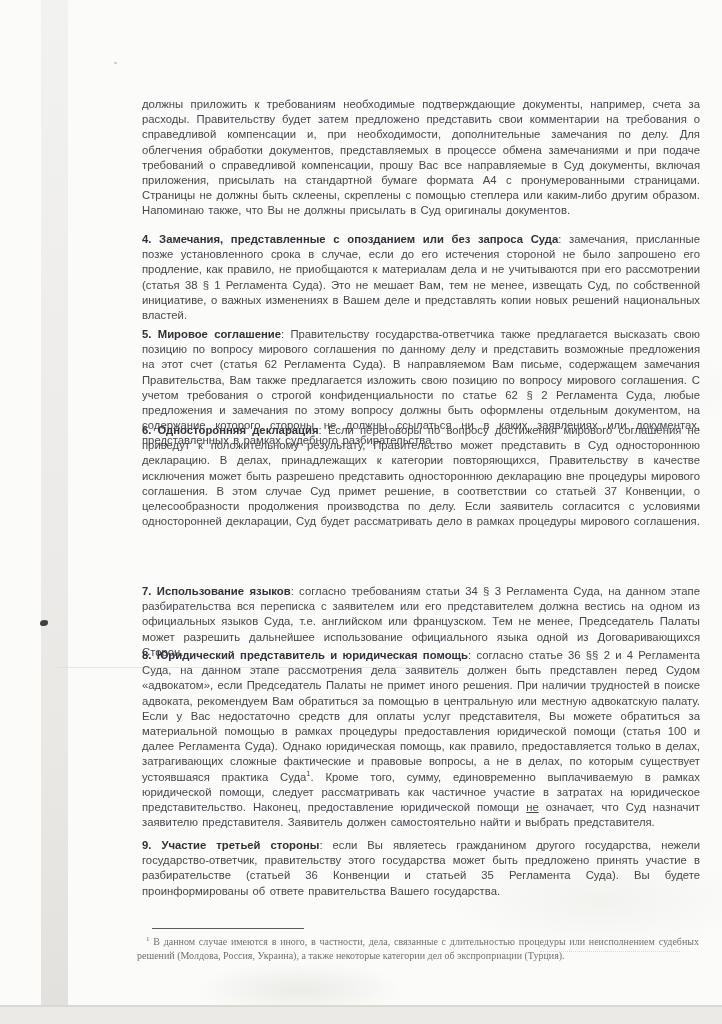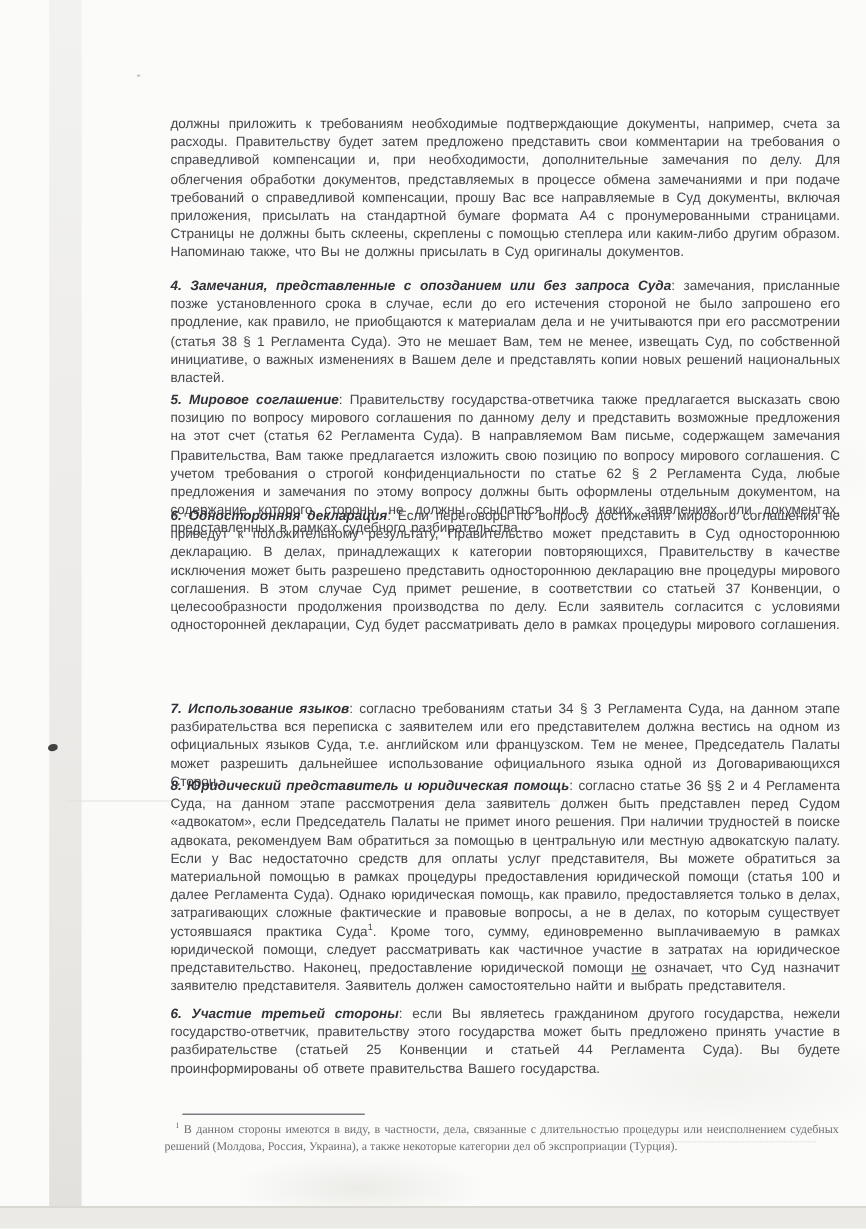--- a/index.html
+++ b/index.html
@@ -55,21 +55,21 @@
     position: absolute;
     left: 142px;
     width: 558px;
     margin: 0;
     text-align: justify;
     font-size: 11.3px;
     line-height: 15.2px;
     color: #45474c;
     word-spacing: 1.2px;
   }
-  .h { font-weight: bold; color: #303237; font-style: italic; }
+  .h { font-weight: bold; color: #303237; }
   .u { text-decoration: underline; }
   sup.ref { font-size: 7.5px; line-height: 0; vertical-align: super; }
   .fn-sep {
     position: absolute; left: 152px; top: 928px; width: 152px; height: 1px;
     background: #5b5d61;
   }
   .footnote {
     position: absolute; left: 137px; top: 935px; width: 562px;
     font-family: "Liberation Serif", "DejaVu Serif", serif;
     font-size: 10px; line-height: 13.5px;
@@ -112,24 +112,24 @@
 
     <p style="top:584px">
       <span class="h">7. Использование языков</span><span>: согласно требованиям статьи 34 § 3 Регламента Суда, на данном этапе разбирательства вся переписка с заявителем или его представителем должна вестись на одном из официальных языков Суда, т.е. английском или французском. Тем не менее, Председатель Палаты может разрешить дальнейшее использование официального языка одной из Договаривающихся Сторон.</span>
     </p>
 
     <p style="top:648px">
       <span class="h">8. Юридический представитель и юридическая помощь</span><span>: согласно статье 36 §§ 2 и 4 Регламента Суда, на данном этапе рассмотрения дела заявитель должен быть представлен перед Судом «адвокатом», если Председатель Палаты не примет иного решения. При наличии трудностей в поиске адвоката, рекомендуем Вам обратиться за помощью в центральную или местную адвокатскую палату. Если у Вас недостаточно средств для оплаты услуг представителя, Вы можете обратиться за материальной помощью в рамках процедуры предоставления юридической помощи (статья 100 и далее Регламента Суда). Однако юридическая помощь, как правило, предоставляется только в делах, затрагивающих сложные фактические и правовые вопросы, а не в делах, по которым существует устоявшаяся практика Суда</span><sup class="ref">1</sup><span>. Кроме того, сумму, единовременно выплачиваемую в рамках юридической помощи, следует рассматривать как частичное участие в затратах на юридическое представительство. Наконец, предоставление юридической помощи </span><span class="u">не</span><span> означает, что Суд назначит заявителю представителя. Заявитель должен самостоятельно найти и выбрать представителя.</span>
     </p>
 
     <p style="top:838px">
-      <span class="h">6. Участие третьей стороны</span><span>: если Вы являетесь гражданином другого государства, нежели государство-ответчик, правительству этого государства может быть предложено принять участие в разбирательстве (статьей 25 Конвенции и статьей 44 Регламента Суда). Вы будете проинформированы об ответе правительства Вашего государства.</span>
+      <span class="h">9. Участие третьей стороны</span><span>: если Вы являетесь гражданином другого государства, нежели государство-ответчик, правительству этого государства может быть предложено принять участие в разбирательстве (статьей 36 Конвенции и статьей 35 Регламента Суда). Вы будете проинформированы об ответе правительства Вашего государства.</span>
     </p>
 
   </div>
 
   <div class="fn-sep"></div>
   <div class="footnote">
     <sup>1</sup>
-    <span>В данном стороны имеются в виду, в частности, дела, связанные с длительностью процедуры или неисполнением судебных решений (Молдова, Россия, Украина), а также некоторые категории дел об экспроприации (Турция).</span>
+    <span>В данном случае имеются в иного, в частности, дела, связанные с длительностью процедуры или неисполнением судебных решений (Молдова, Россия, Украина), а также некоторые категории дел об экспроприации (Турция).</span>
   </div>
 
 </div>
 
 </body></html>

